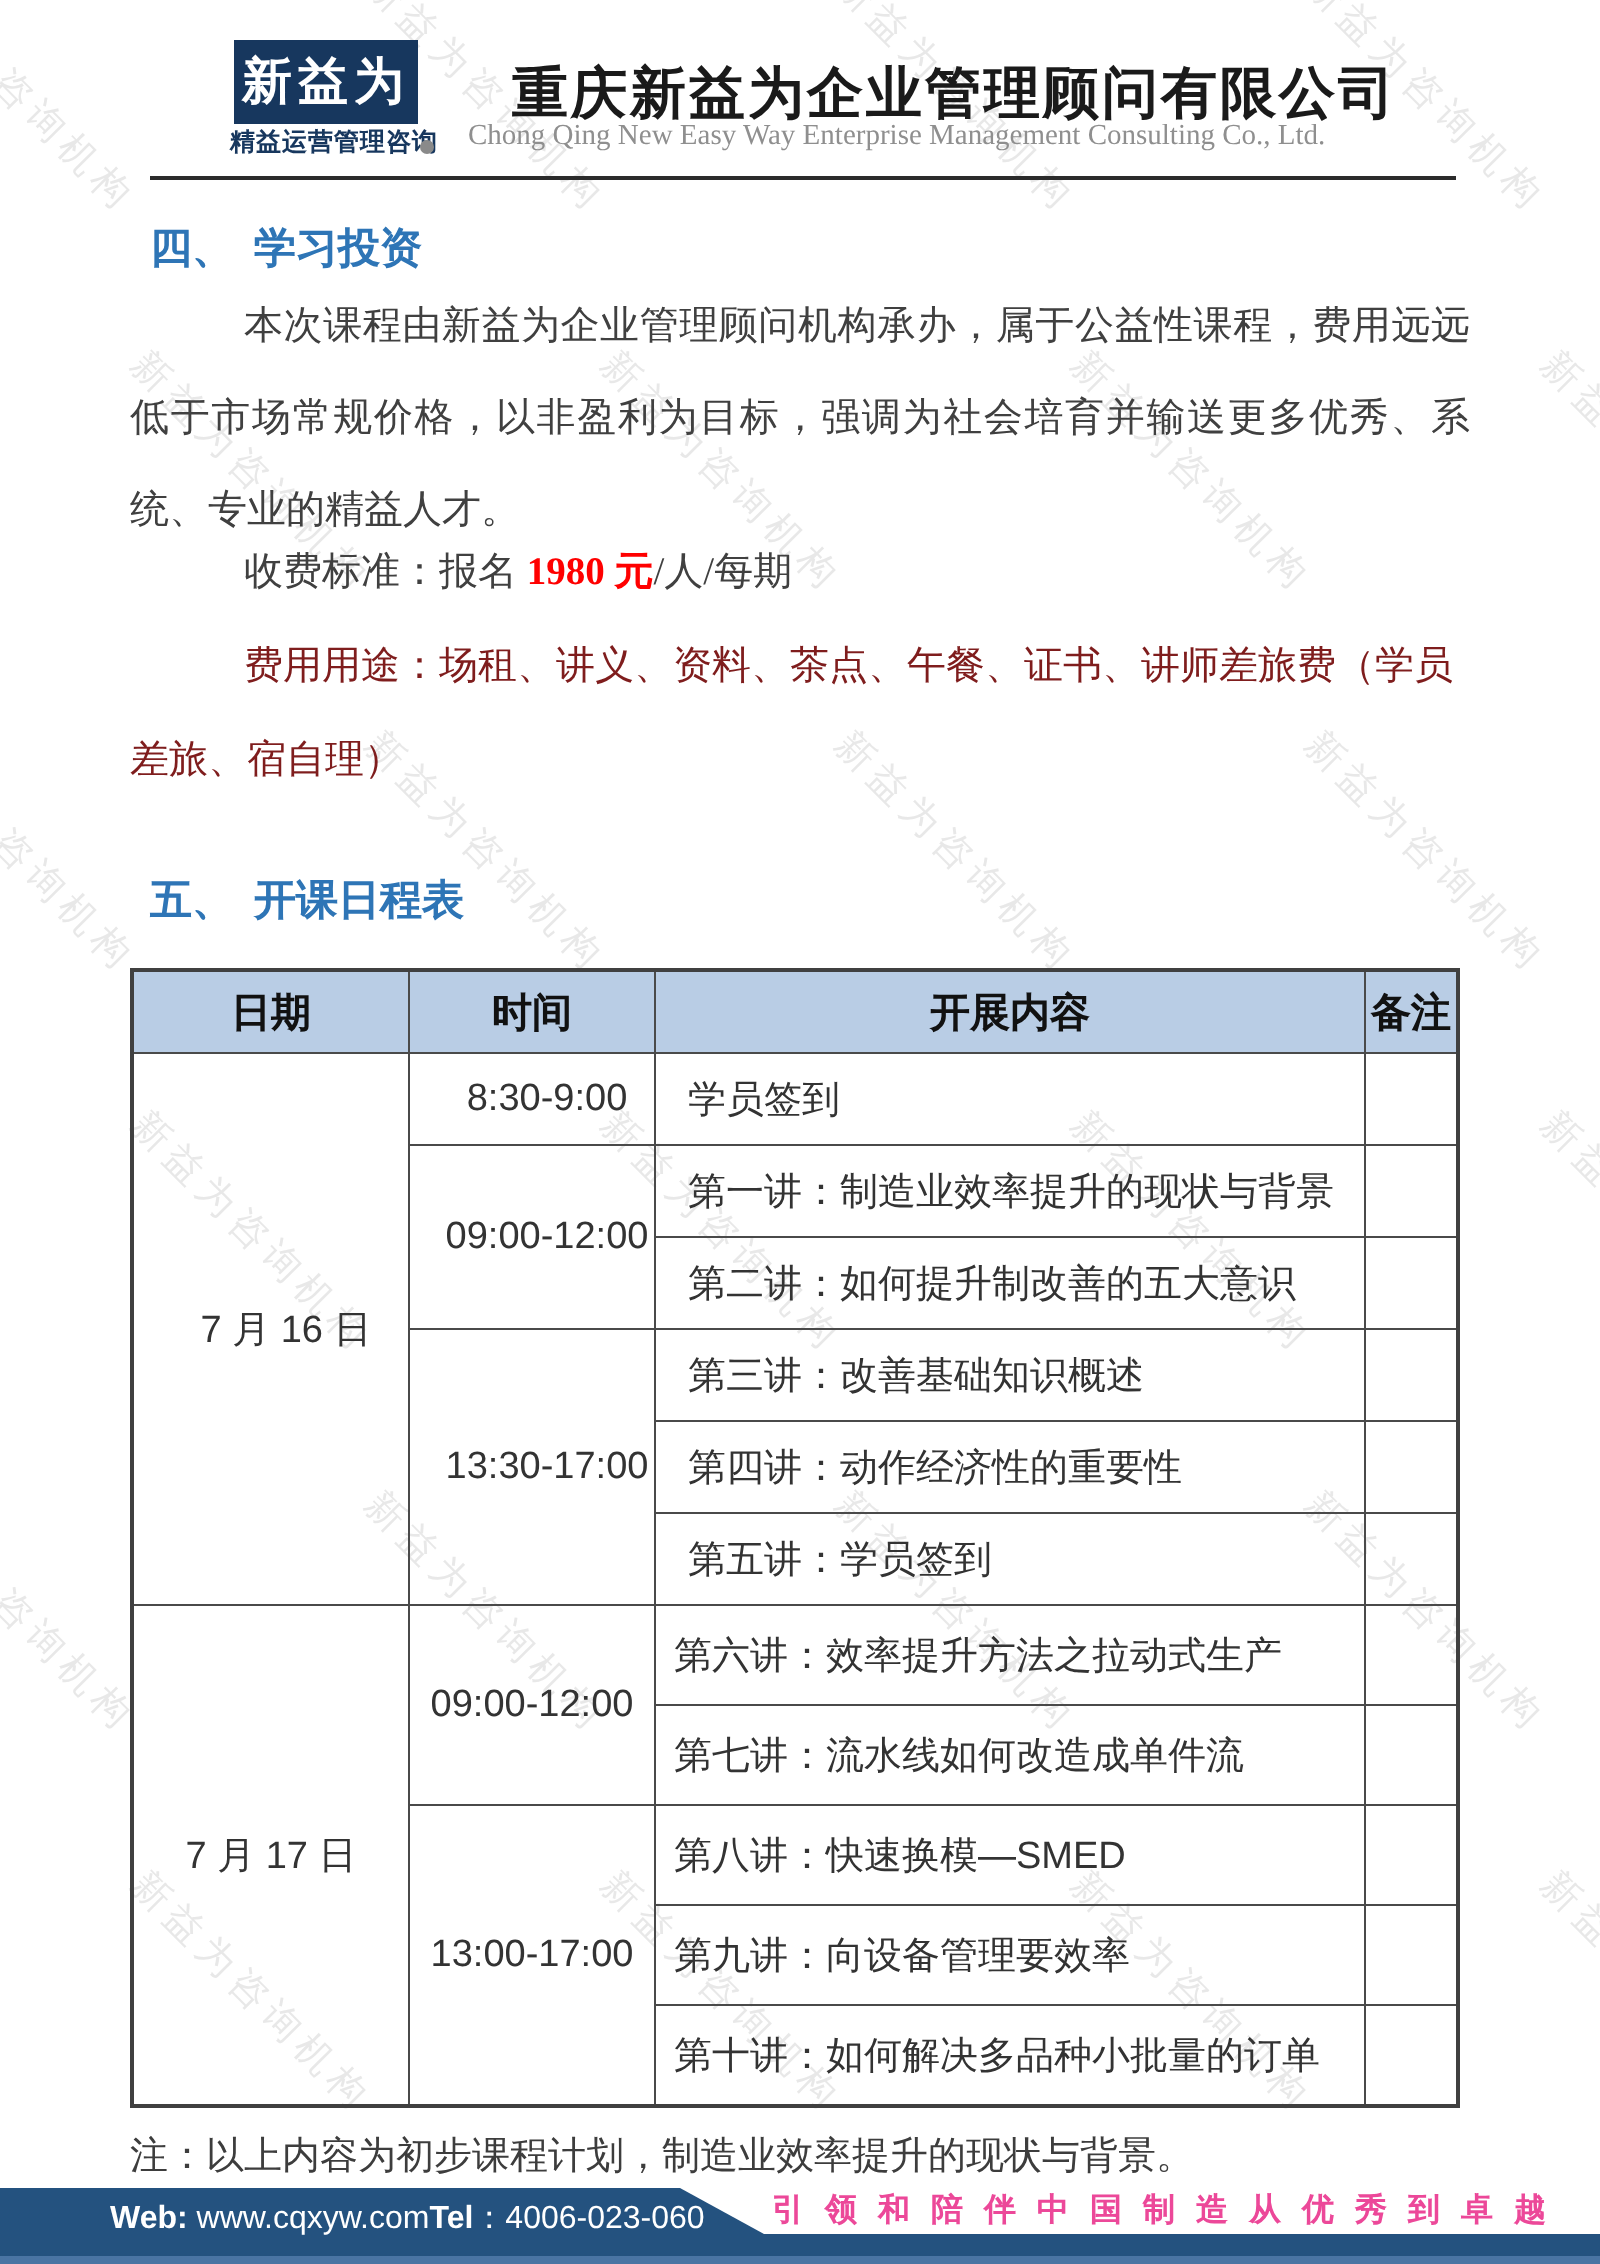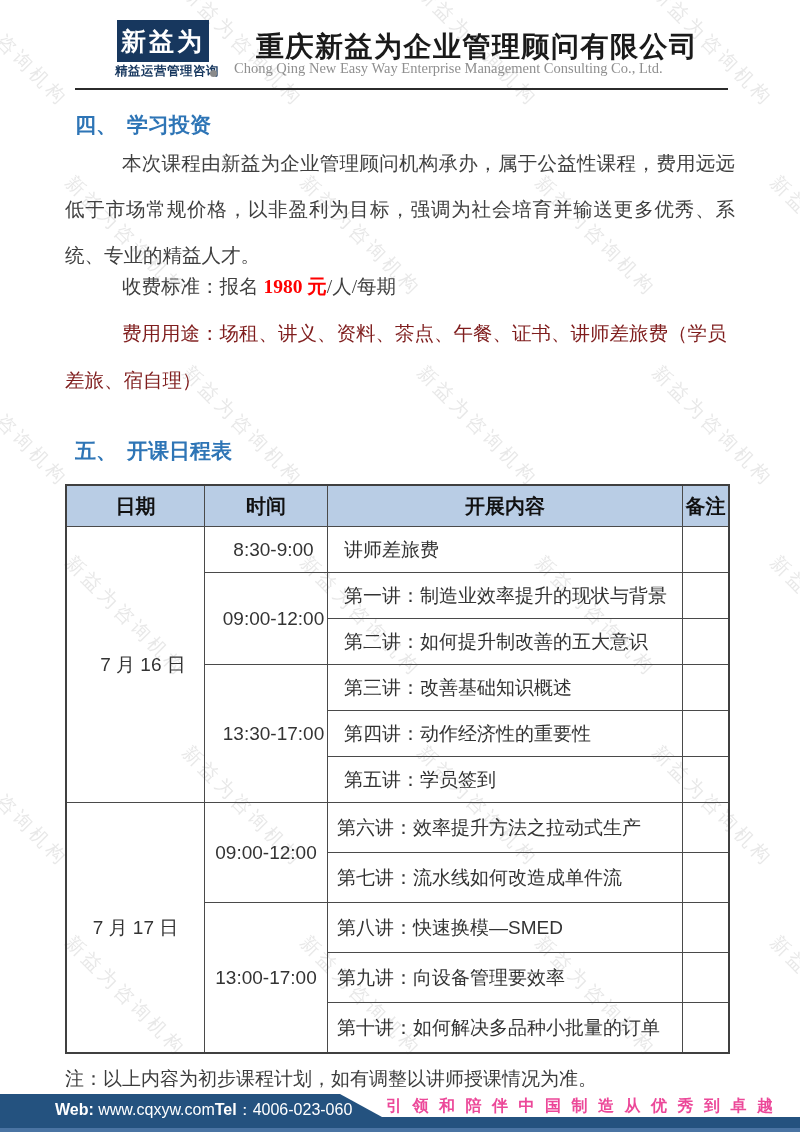--- a/index.html
+++ b/index.html
@@ -127,21 +127,21 @@
           <th style="width:135px">日期</th>
           <th style="width:120px">时间</th>
           <th style="width:352px">开展内容</th>
           <th>备注</th>
         </tr>
       </thead>
       <tbody>
           <tr class="day0">
             <td class="c-date" rowspan="6">7 月 16 日</td>
             <td class="c-time" rowspan="1">8:30-9:00</td>
-            <td class="c-content">讲师差旅费</td>
+            <td class="c-content">学员签到</td>
             <td></td>
           </tr>
           <tr class="day0">
             <td class="c-time" rowspan="2">09:00-12:00</td>
             <td class="c-content">第一讲：制造业效率提升的现状与背景</td>
             <td></td>
           </tr>
           <tr class="day0">
             <td class="c-content">第二讲：如何提升制改善的五大意识</td>
             <td></td>
@@ -178,21 +178,21 @@
             <td class="c-content">第九讲：向设备管理要效率</td>
             <td></td>
           </tr>
           <tr class="day1">
             <td class="c-content">第十讲：如何解决多品种小批量的订单</td>
             <td></td>
           </tr>
         </tbody>
     </table>
 
-    <p class="note-line">注：以上内容为初步课程计划，如有调整以讲师授课情况为准。</p>
+    <p class="note-line">注：以上内容为初步课程计划，制造业效率提升的现状与背景。</p>
 
     <div class="page-num">4</div>
   </div>
 
   <div class="footer">
     <div class="footer-web"><b>Web:</b><span> www.cqxyw.com</span><b>Tel</b><span>：4006-023-060</span></div>
     <div class="footer-slogan-wrap">
       <div class="footer-slogan">引领和陪伴中国制造从优秀到卓越</div>
     </div>
     <div class="footer-strip"></div>

